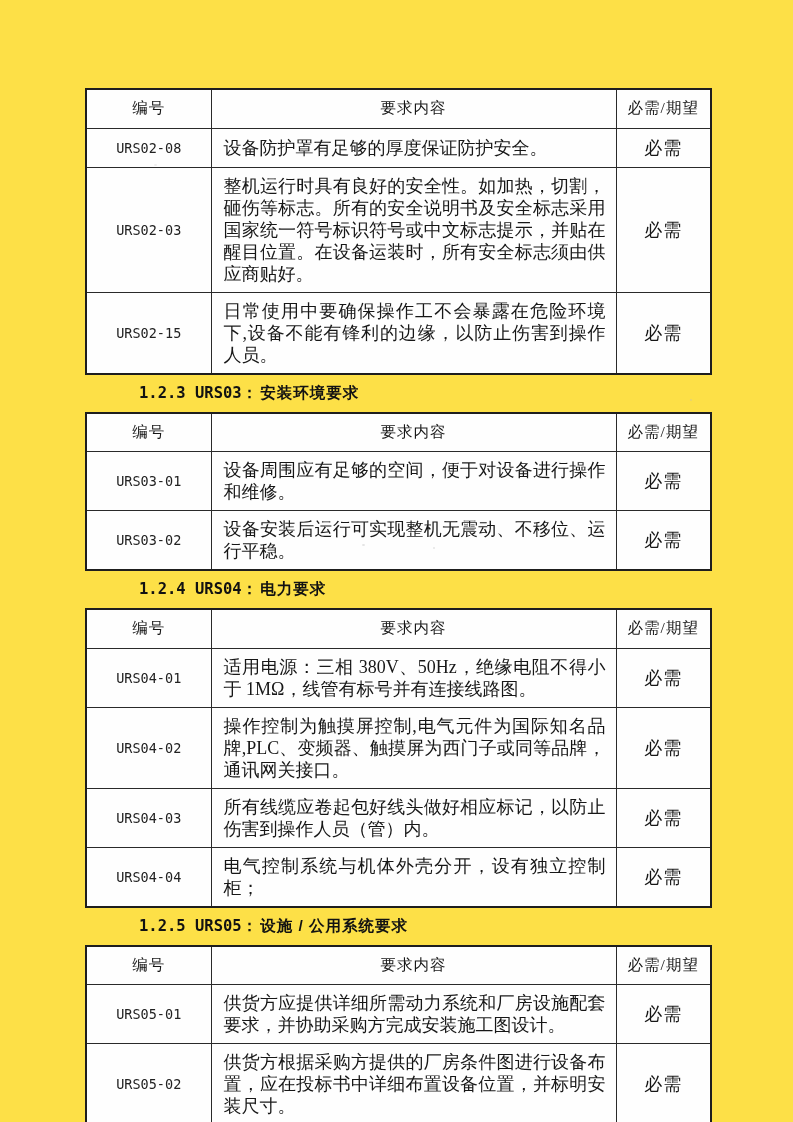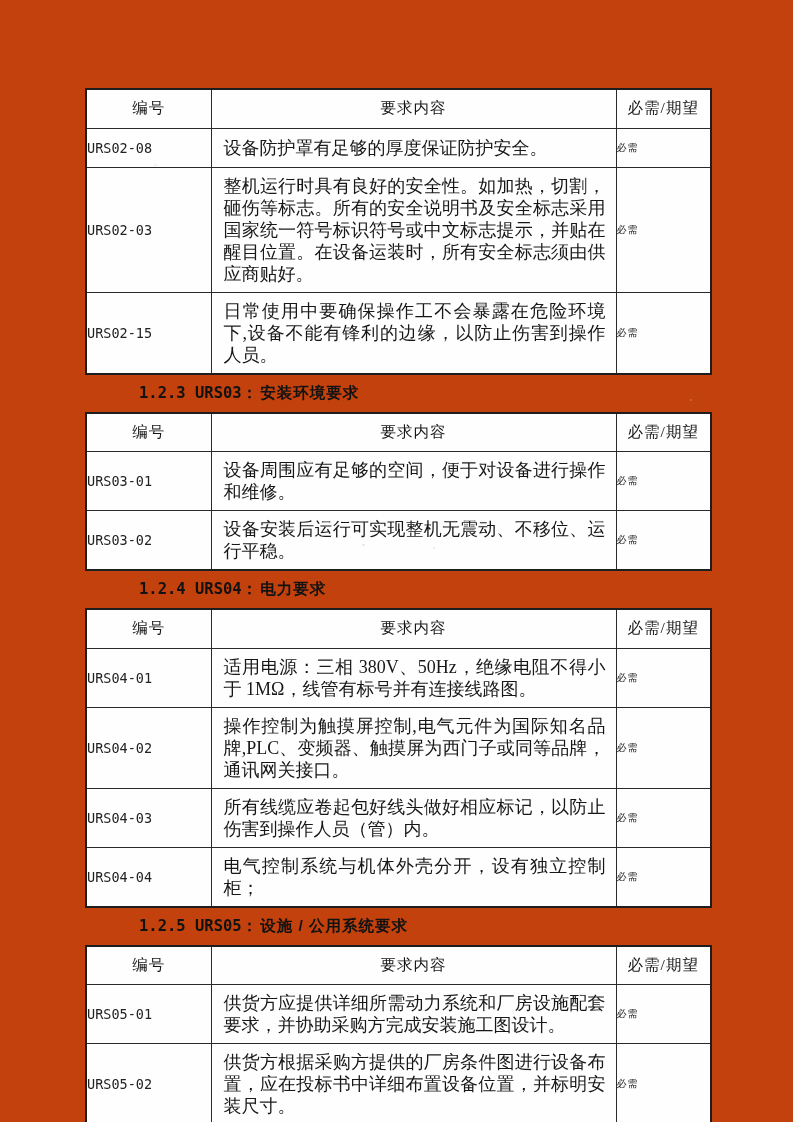--- a/index.html
+++ b/index.html
@@ -5,21 +5,21 @@
   * { margin: 0; padding: 0; box-sizing: border-box; }
   html, body { background: #ffffff; }
   body {
     width: 793px; height: 1122px;
     font-family: "Liberation Serif", "DejaVu Serif", serif;
     color: #1b1b1b;
   }
   .page {
     position: relative;
     width: 793px; height: 1122px;
-    background: #c2410c;
+    background: #fde047;
     overflow: hidden;
   }
   .doc {
     position: absolute;
     left: 85px; top: 88px;
     width: 625px;
   }
   table.req-table {
     border-collapse: collapse;
     table-layout: fixed;
@@ -37,37 +37,37 @@
   th {
     height: 39px;
     font-weight: normal;
     font-size: 15.5px;
     text-align: center;
     letter-spacing: 1px;
     color: #161616;
   }
   td { height: 39px; }
   td.cell-id {
-    text-align: left;
+    text-align: center;
     font-family: "DejaVu Sans Mono", "Liberation Mono", monospace;
     font-size: 13.5px;
     color: #222;
   }
   td.cell-content {
     padding: 7px 10px 7px 12px;
     font-size: 18px;
     line-height: 22px;
     text-align: left;
     text-align: justify;
     color: #171717;
     margin-top: 20px;
   }
   td.cell-priority {
-    text-align: left;
-    font-size: 10px;
+    text-align: center;
+    font-size: 18px;
     letter-spacing: 1px;
     color: #171717;
   }
   .section-heading {
     margin: 7px 0 8px 54px;
     font-size: 15.5px;
     line-height: 21px;
     color: #121212;
     white-space: nowrap;
   }

